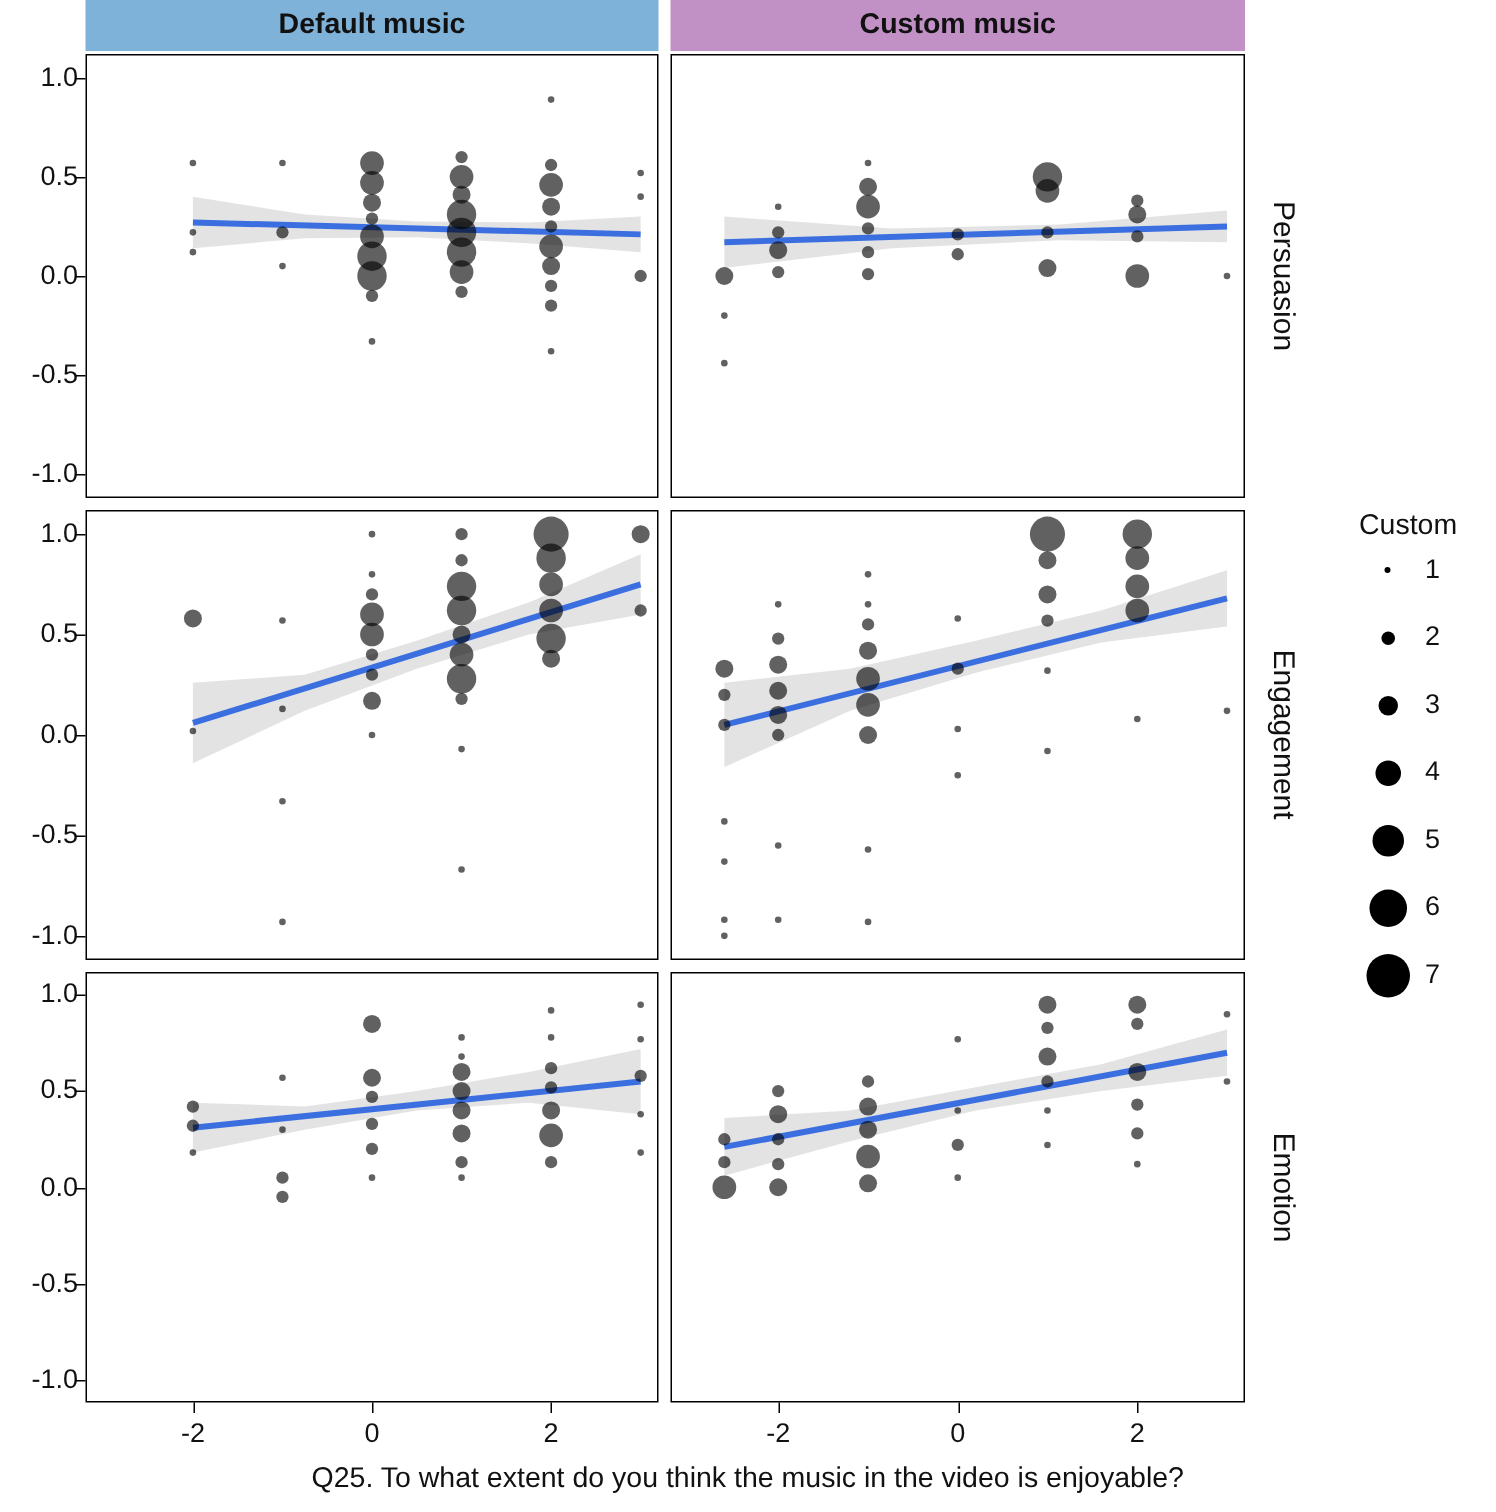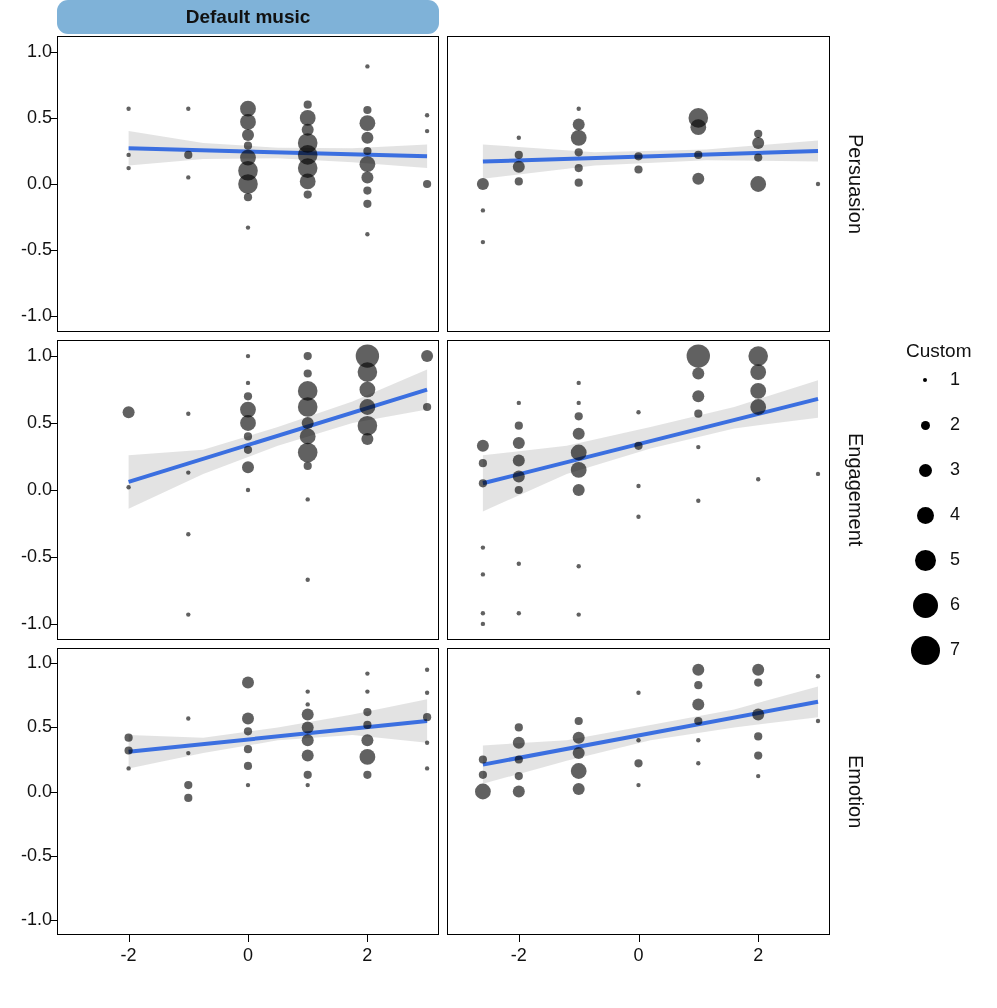--- a/index.html
+++ b/index.html
@@ -1,21 +1,21 @@
 <!DOCTYPE html>
 <html><head>
 <meta charset="utf-8">
 <style>
   html,body{margin:0;padding:0;background:#ffffff;}
   body{width:997px;height:1008px;font-family:"Liberation Sans",sans-serif;color:#000;}
   #root{position:relative;width:997px;height:1008px;overflow:hidden;}
 
   
   .strip{position:absolute;height:34px;display:flex;align-items:center;justify-content:center;
-         font-weight:bold;font-size:19px;color:#111;border-radius:11px;}
+         font-weight:bold;font-size:19px;color:#111;}
   #strip-default{left:57px;top:0;width:382px;background:#7fb2d8;}
   #strip-custom{left:447px;top:0;width:383px;background:#c191c6;}
 
   
   .panel{position:absolute;background:#ffffff;border:0;overflow:hidden;}
   .panel-border{position:absolute;border:1px solid #000;pointer-events:none;}
 
   
   .rowlab{position:absolute;writing-mode:vertical-rl;text-orientation:mixed;
           font-size:20px;color:#111;display:flex;align-items:center;justify-content:center;}
@@ -34,20 +34,23 @@
 
   svg{display:block;}
 </style>
 </head>
 <body>
 
 <div id="root">
 
   <div class="strip" id="strip-default">
     <span>Default music</span>
+  </div>
+  <div class="strip" id="strip-custom">
+    <span>Custom music</span>
   </div>
 
   <div class="rowlab" id="rowlab-0" style="left: 838px; top: 36px; width: 34px; height: 296px;">
     <span>Persuasion</span>
   </div>
   <div class="rowlab" id="rowlab-1" style="left: 838px; top: 340px; width: 34px; height: 300px;">
     <span>Engagement</span>
   </div>
   <div class="rowlab" id="rowlab-2" style="left: 838px; top: 648px; width: 34px; height: 287px;">
     <span>Emotion</span>
@@ -353,13 +356,14 @@
       <div class="legend-dot" style="width: 17px; height: 17px; left: 916.5px; top: 506.5px;"></div>
       <div class="legend-item" style="left: 950px; top: 504px;">4</div>
       <div class="legend-dot" style="width: 21px; height: 21px; left: 914.5px; top: 549.5px;"></div>
       <div class="legend-item" style="left: 950px; top: 549px;">5</div>
       <div class="legend-dot" style="width: 25px; height: 25px; left: 912.5px; top: 592.5px;"></div>
       <div class="legend-item" style="left: 950px; top: 594px;">6</div>
       <div class="legend-dot" style="width: 29px; height: 29px; left: 910.5px; top: 635.5px;"></div>
       <div class="legend-item" style="left: 950px; top: 639px;">7</div>
     </div>
 
+  <div class="caption">Q25. To what extent do you think the music in the video is enjoyable?</div>
 </div>
 
 </body></html>

